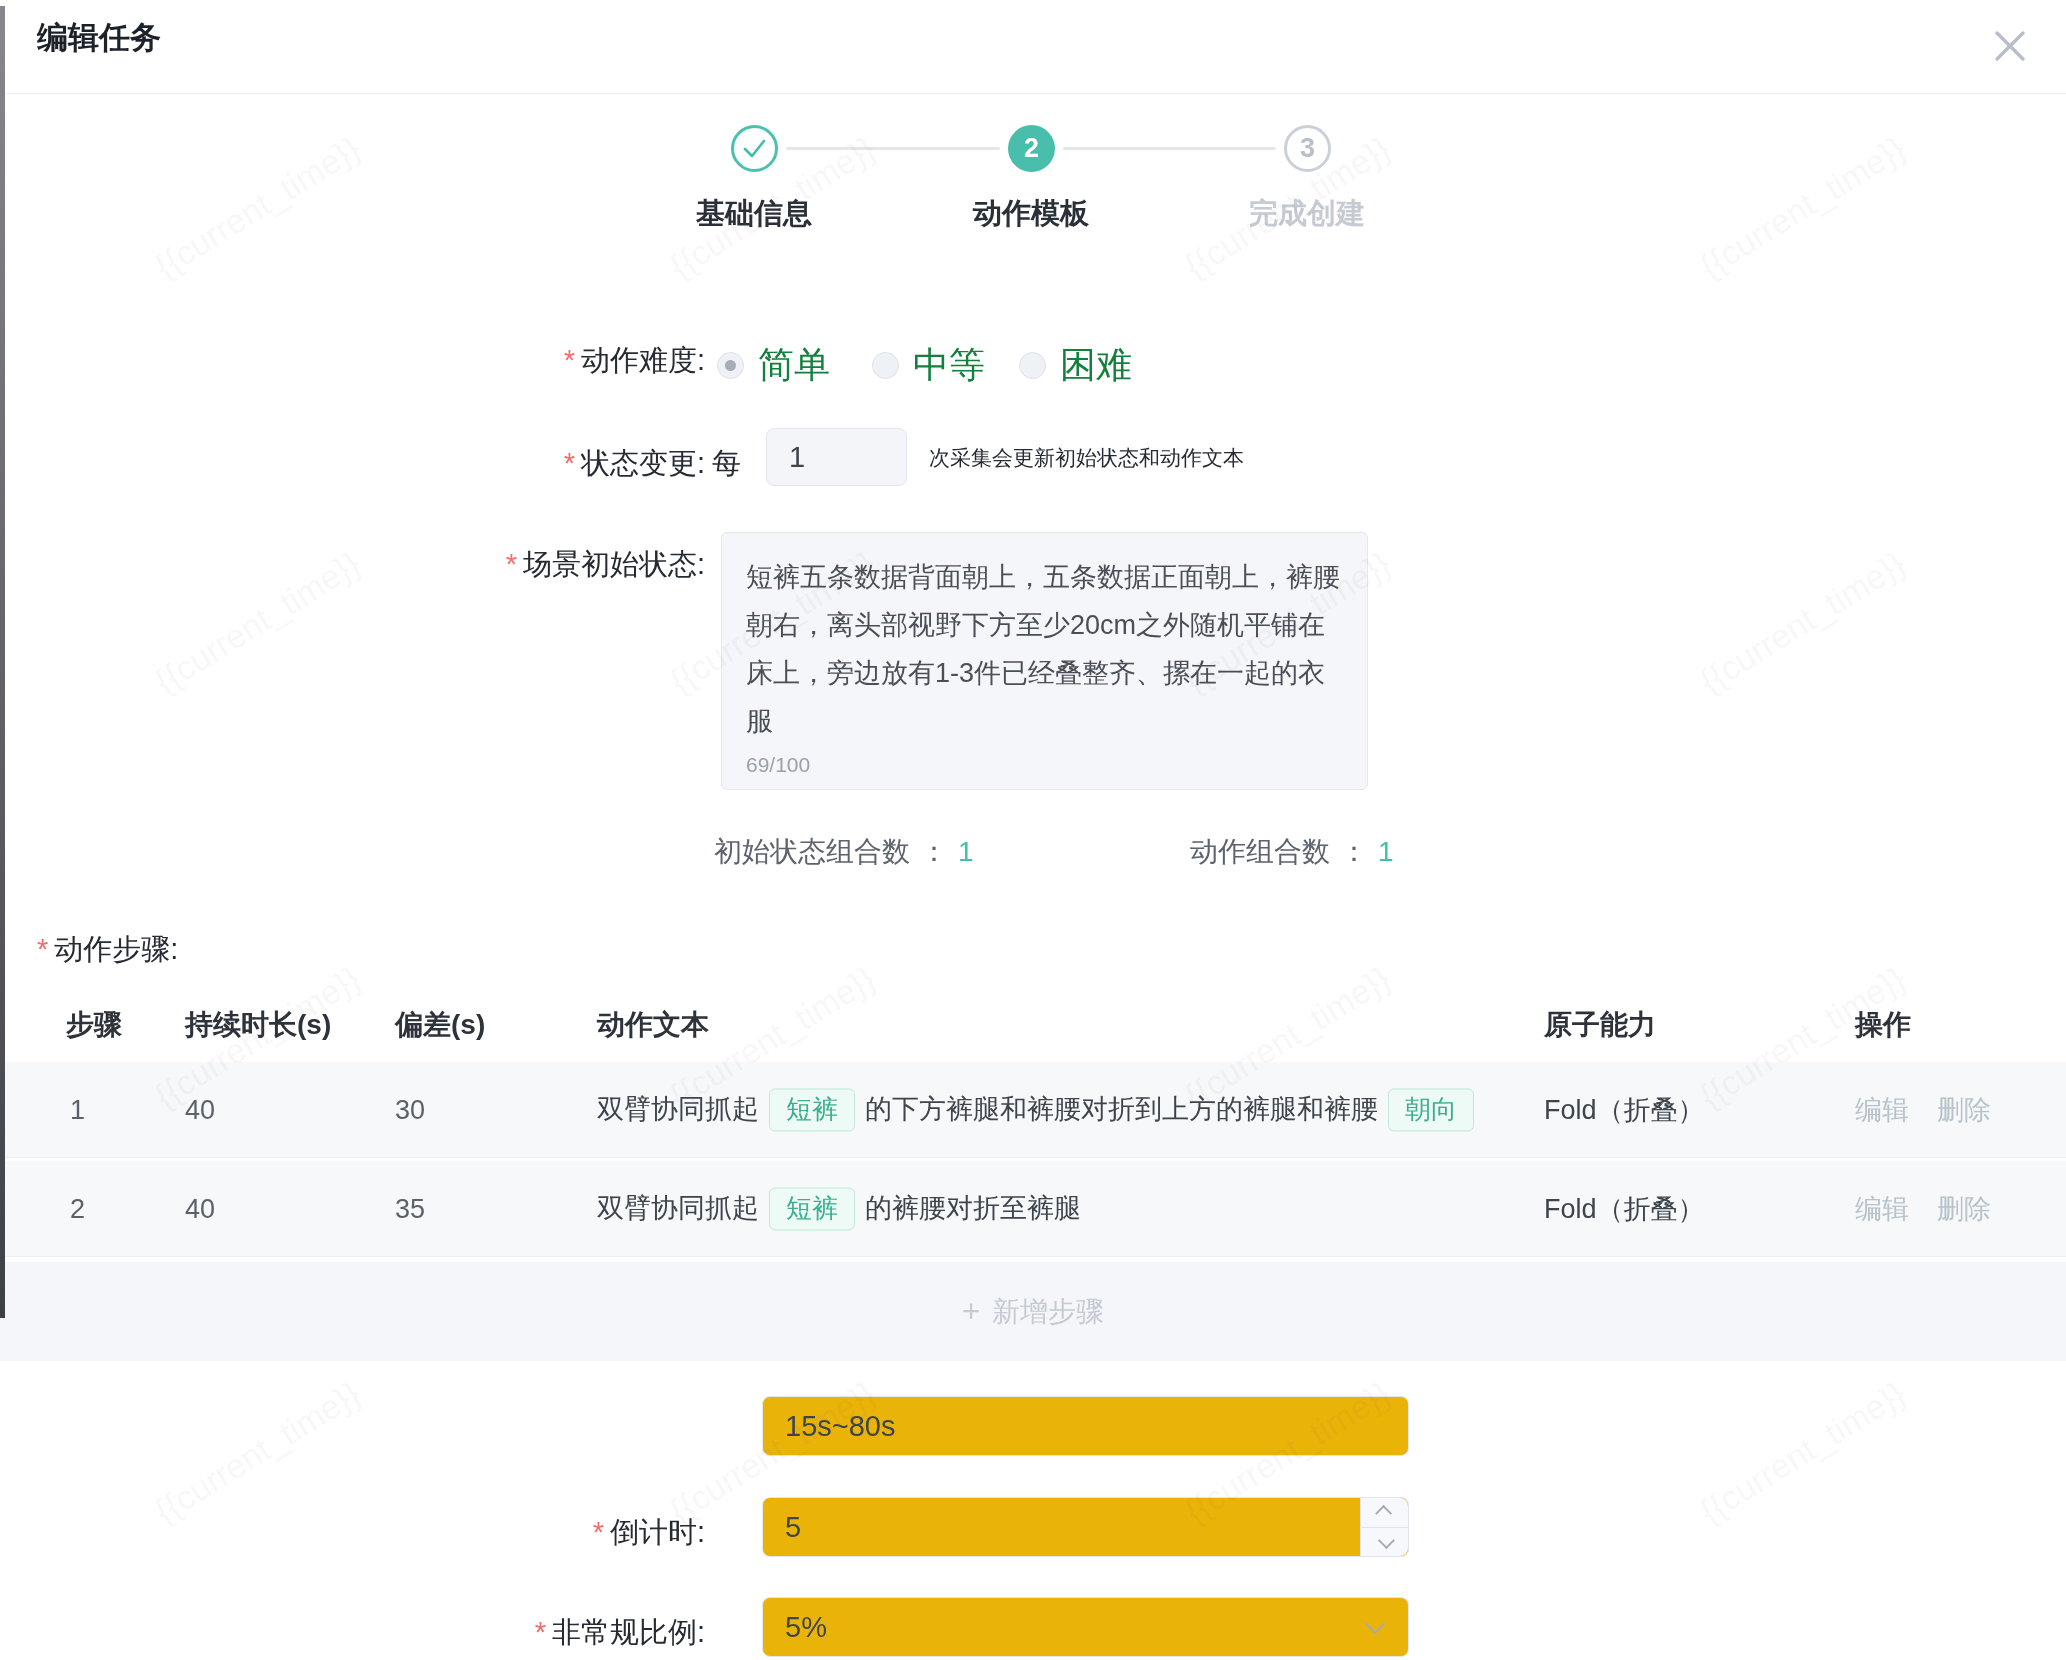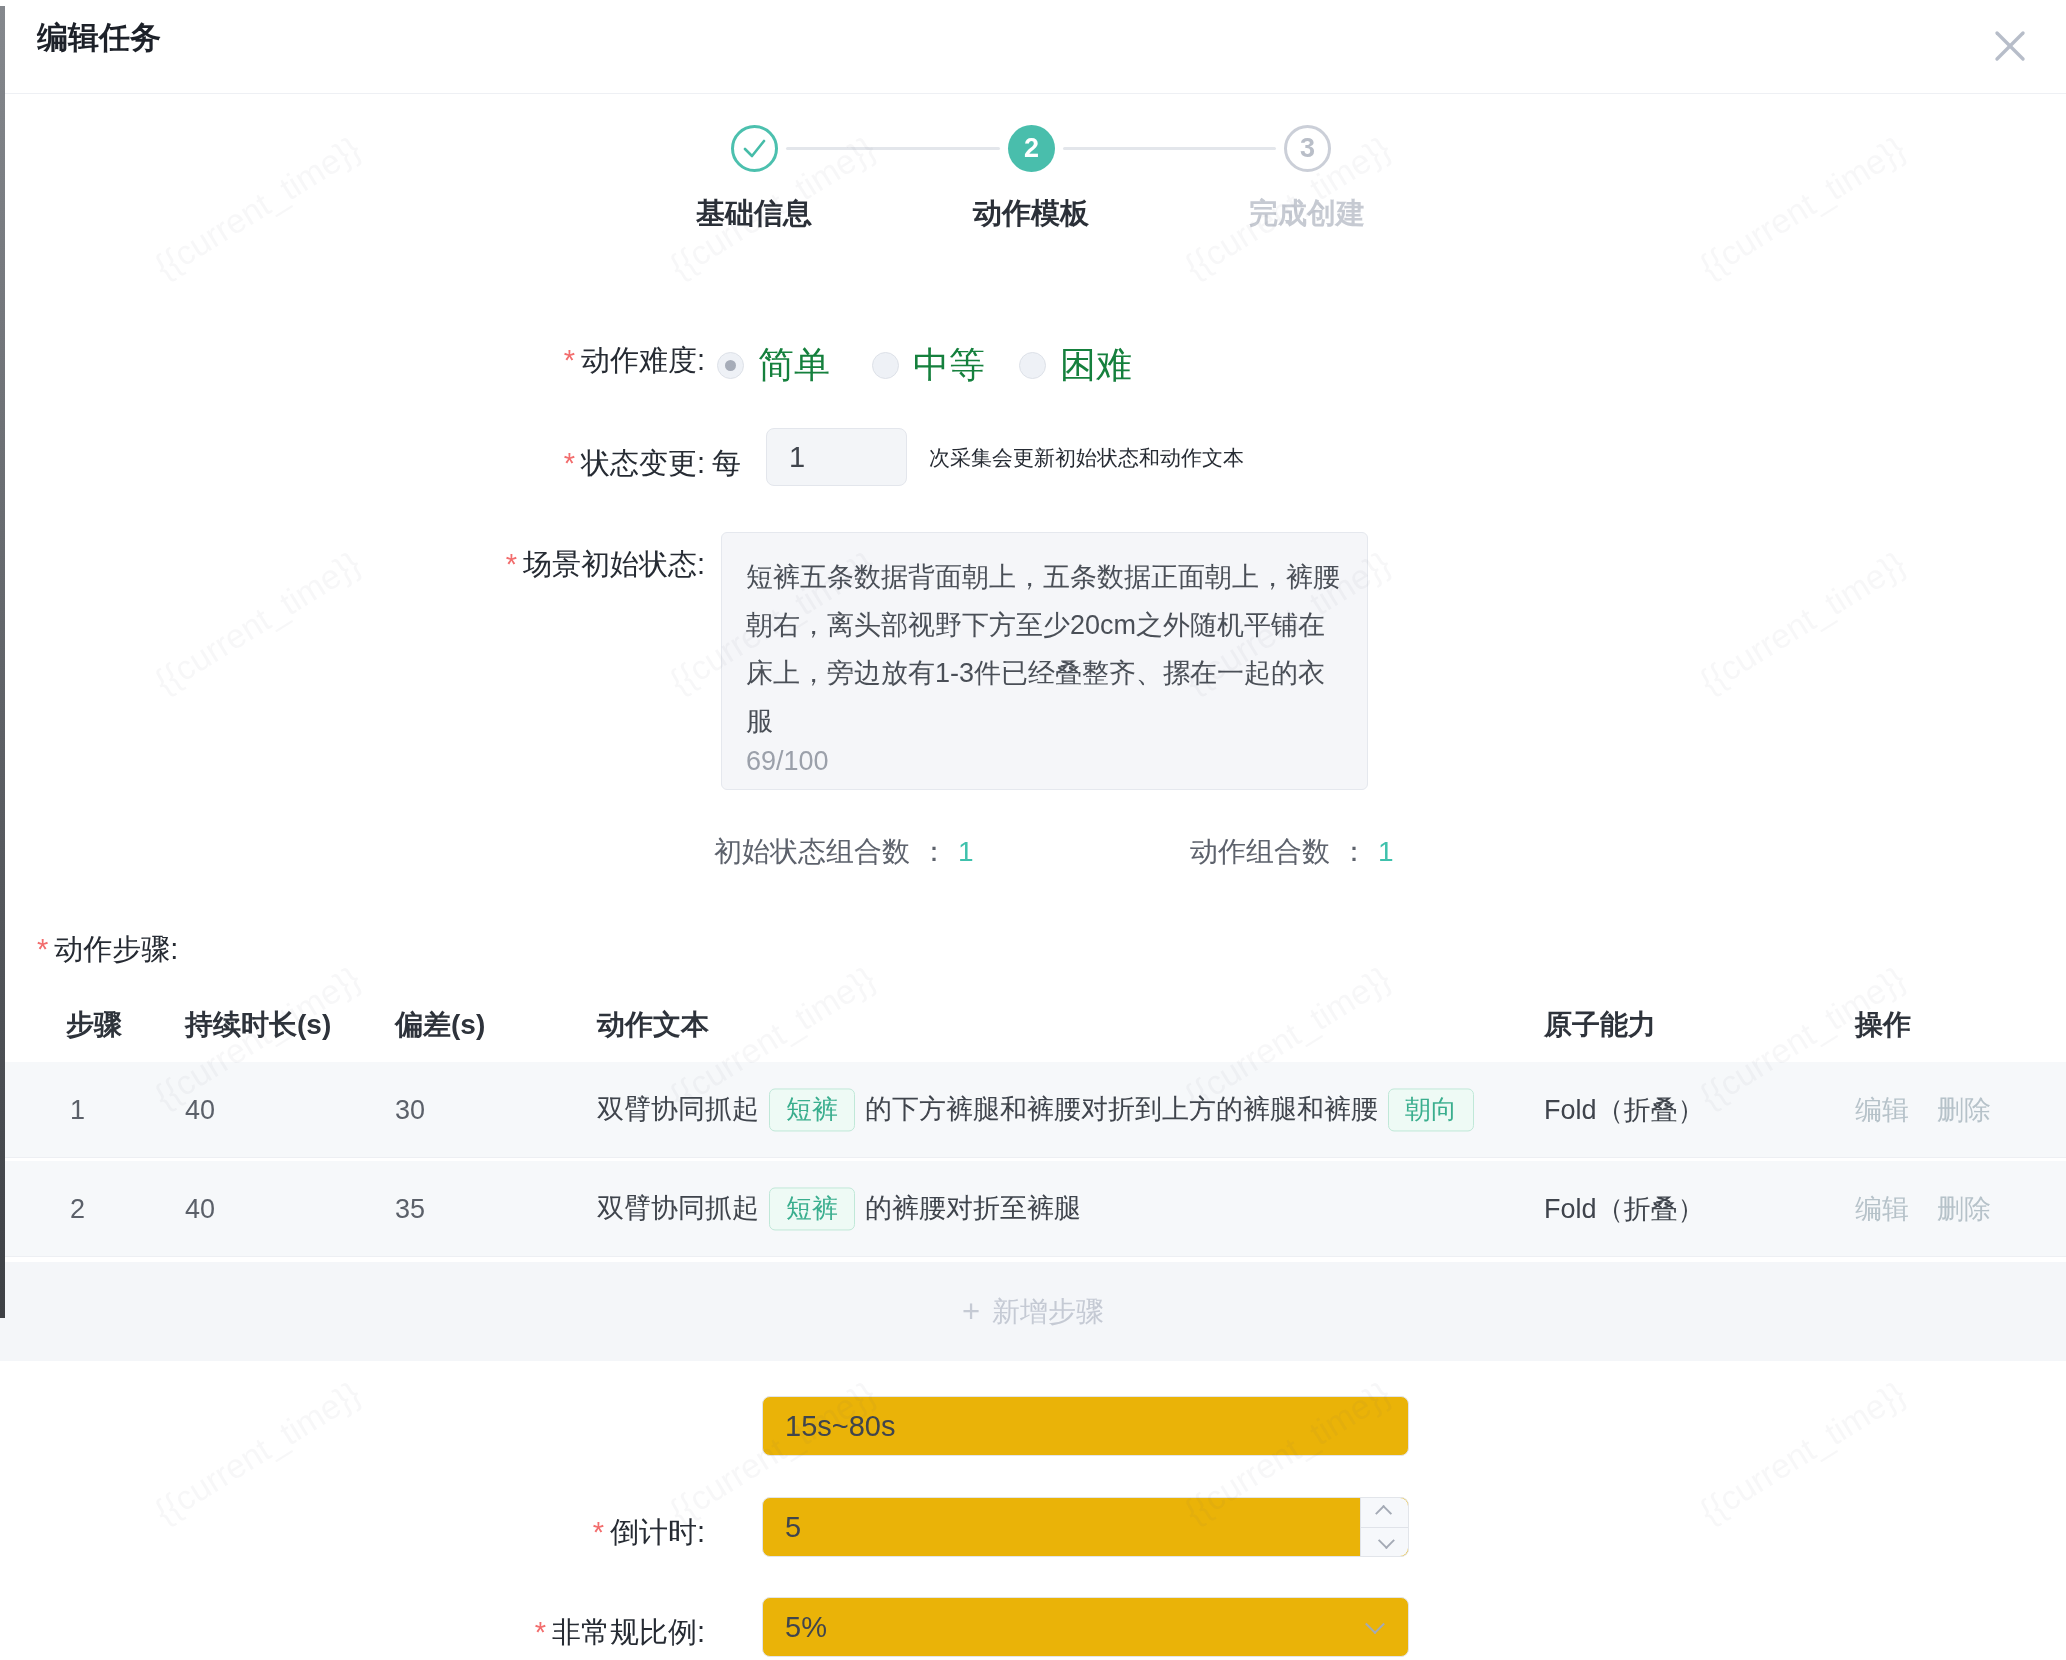--- a/index.html
+++ b/index.html
@@ -40,21 +40,21 @@
   .radio-option{position:absolute;top:341px;display:flex;align-items:center;gap:14px;cursor:pointer;}
   .radio{width:27px;height:27px;border-radius:50%;background:#eef1f6;border:1px solid #dde1e8;
          box-sizing:border-box;display:flex;align-items:center;justify-content:center;flex:none;}
   .radio .dot{width:11px;height:11px;border-radius:50%;background:#a6acb8;}
   .radio-label{font-size:36px;color:#15803d;}
 
   
   .scene-box{position:absolute;left:721px;top:532px;width:647px;height:258px;box-sizing:border-box;
              background:#f5f6f9;border:1px solid #e5e8ee;border-radius:6px;padding:20px 24px;}
   .scene-text{font-size:27px;line-height:48px;color:#4a4f57;}
-  .scene-counter{position:absolute;left:24px;bottom:12px;font-size:27px;color:#9ba0aa;}
+  .scene-counter{position:absolute;left:24px;bottom:12px;font-size:21px;color:#9ba0aa;}
 
   
   .combo{position:absolute;top:833px;font-size:28px;color:#5d626c;}
   .combo .colon{margin:0 10px;}
   .combo .teal{color:#3fc1ac;}
 
   .section-label{position:absolute;left:37px;top:930px;font-size:29px;color:#262b33;}
 
   
   .th{position:absolute;top:1006px;font-size:28px;font-weight:700;color:#2e333b;}

